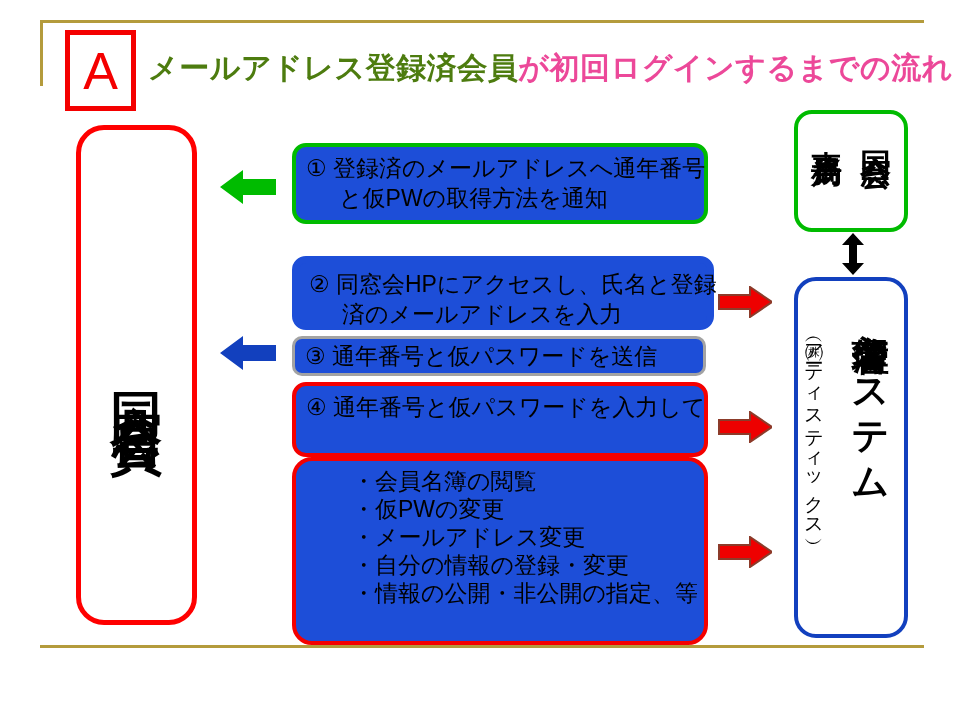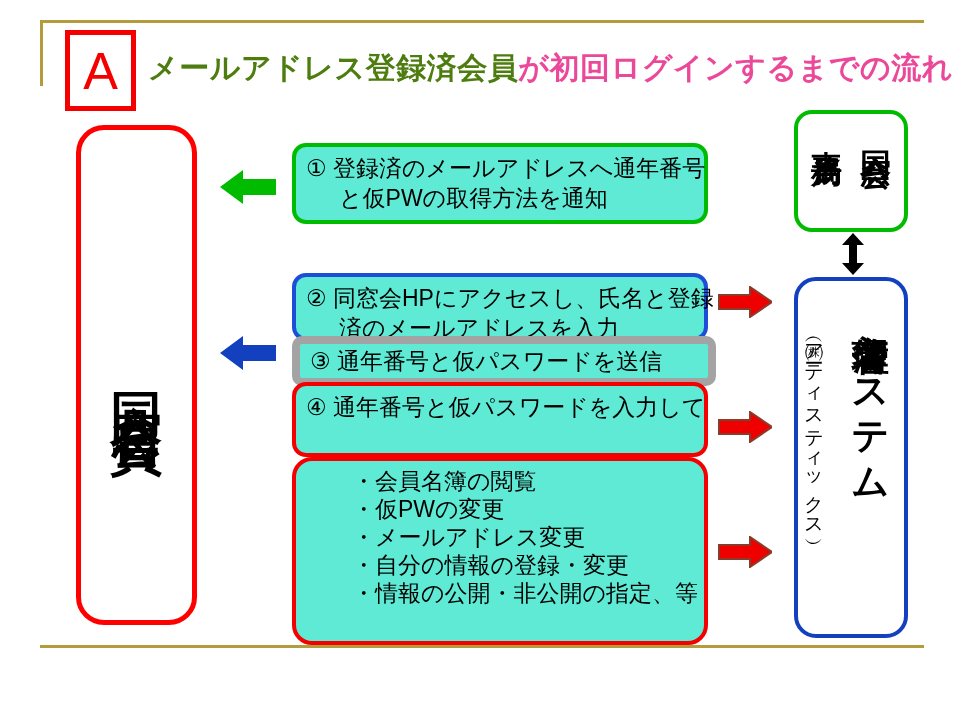--- a/index.html
+++ b/index.html
@@ -32,27 +32,27 @@
     left:76px;top:125px;width:111px;height:490px;
     border:5px solid #ff0000;border-radius:28px;
     display:flex;align-items:center;justify-content:center;
   }
   #member-box .vname{
     writing-mode:vertical-rl;text-orientation:mixed;
     font-size:52px;font-weight:600;letter-spacing:12px;line-height:1;
   }
 
   
-  .step-box{left:292px;width:392px;background:#5eead4;font-size:23px;line-height:30px;padding:6px 6px 4px 10px;}
+  .step-box{left:292px;width:392px;background:#1d4ed8;font-size:23px;line-height:30px;padding:6px 6px 4px 10px;}
   .step-box .ln{white-space:nowrap;}
   .step-box .ind1{padding-left:33px;}
   .step-box .ind2{padding-left:46px;}
   #step-1{top:143px;height:63px;border:4px solid #00bb00;border-radius:14px;}
-  #step-2{top:273px;height:50px;border:4px solid #1d4ed8;border-radius:14px;}
-  #step-3{top:336px;height:28px;border:8px solid #a3a3a3;border-radius:10px;padding-top:2px;}
+  #step-2{top:256px;height:50px;border:7px solid #1d4ed8;border-radius:14px;}
+  #step-3{top:336px;height:28px;border:3px solid #a3a3a3;border-radius:10px;padding-top:2px;}
   #step-4{top:382px;height:57px;border:4px solid #f40000;border-radius:14px;}
   #step-5{top:457px;height:170px;border:4px solid #f40000;border-radius:20px;line-height:28px;}
 
   
   #office-box{
     left:794px;top:110px;width:106px;height:114px;
     border:4px solid #00bb00;border-radius:18px;
   }
   .vcol{writing-mode:vertical-rl;text-orientation:mixed;line-height:1;}
   #office-box .col-a{position:absolute;right:13px;top:12px;font-size:31px;font-weight:600;letter-spacing:4px;}

